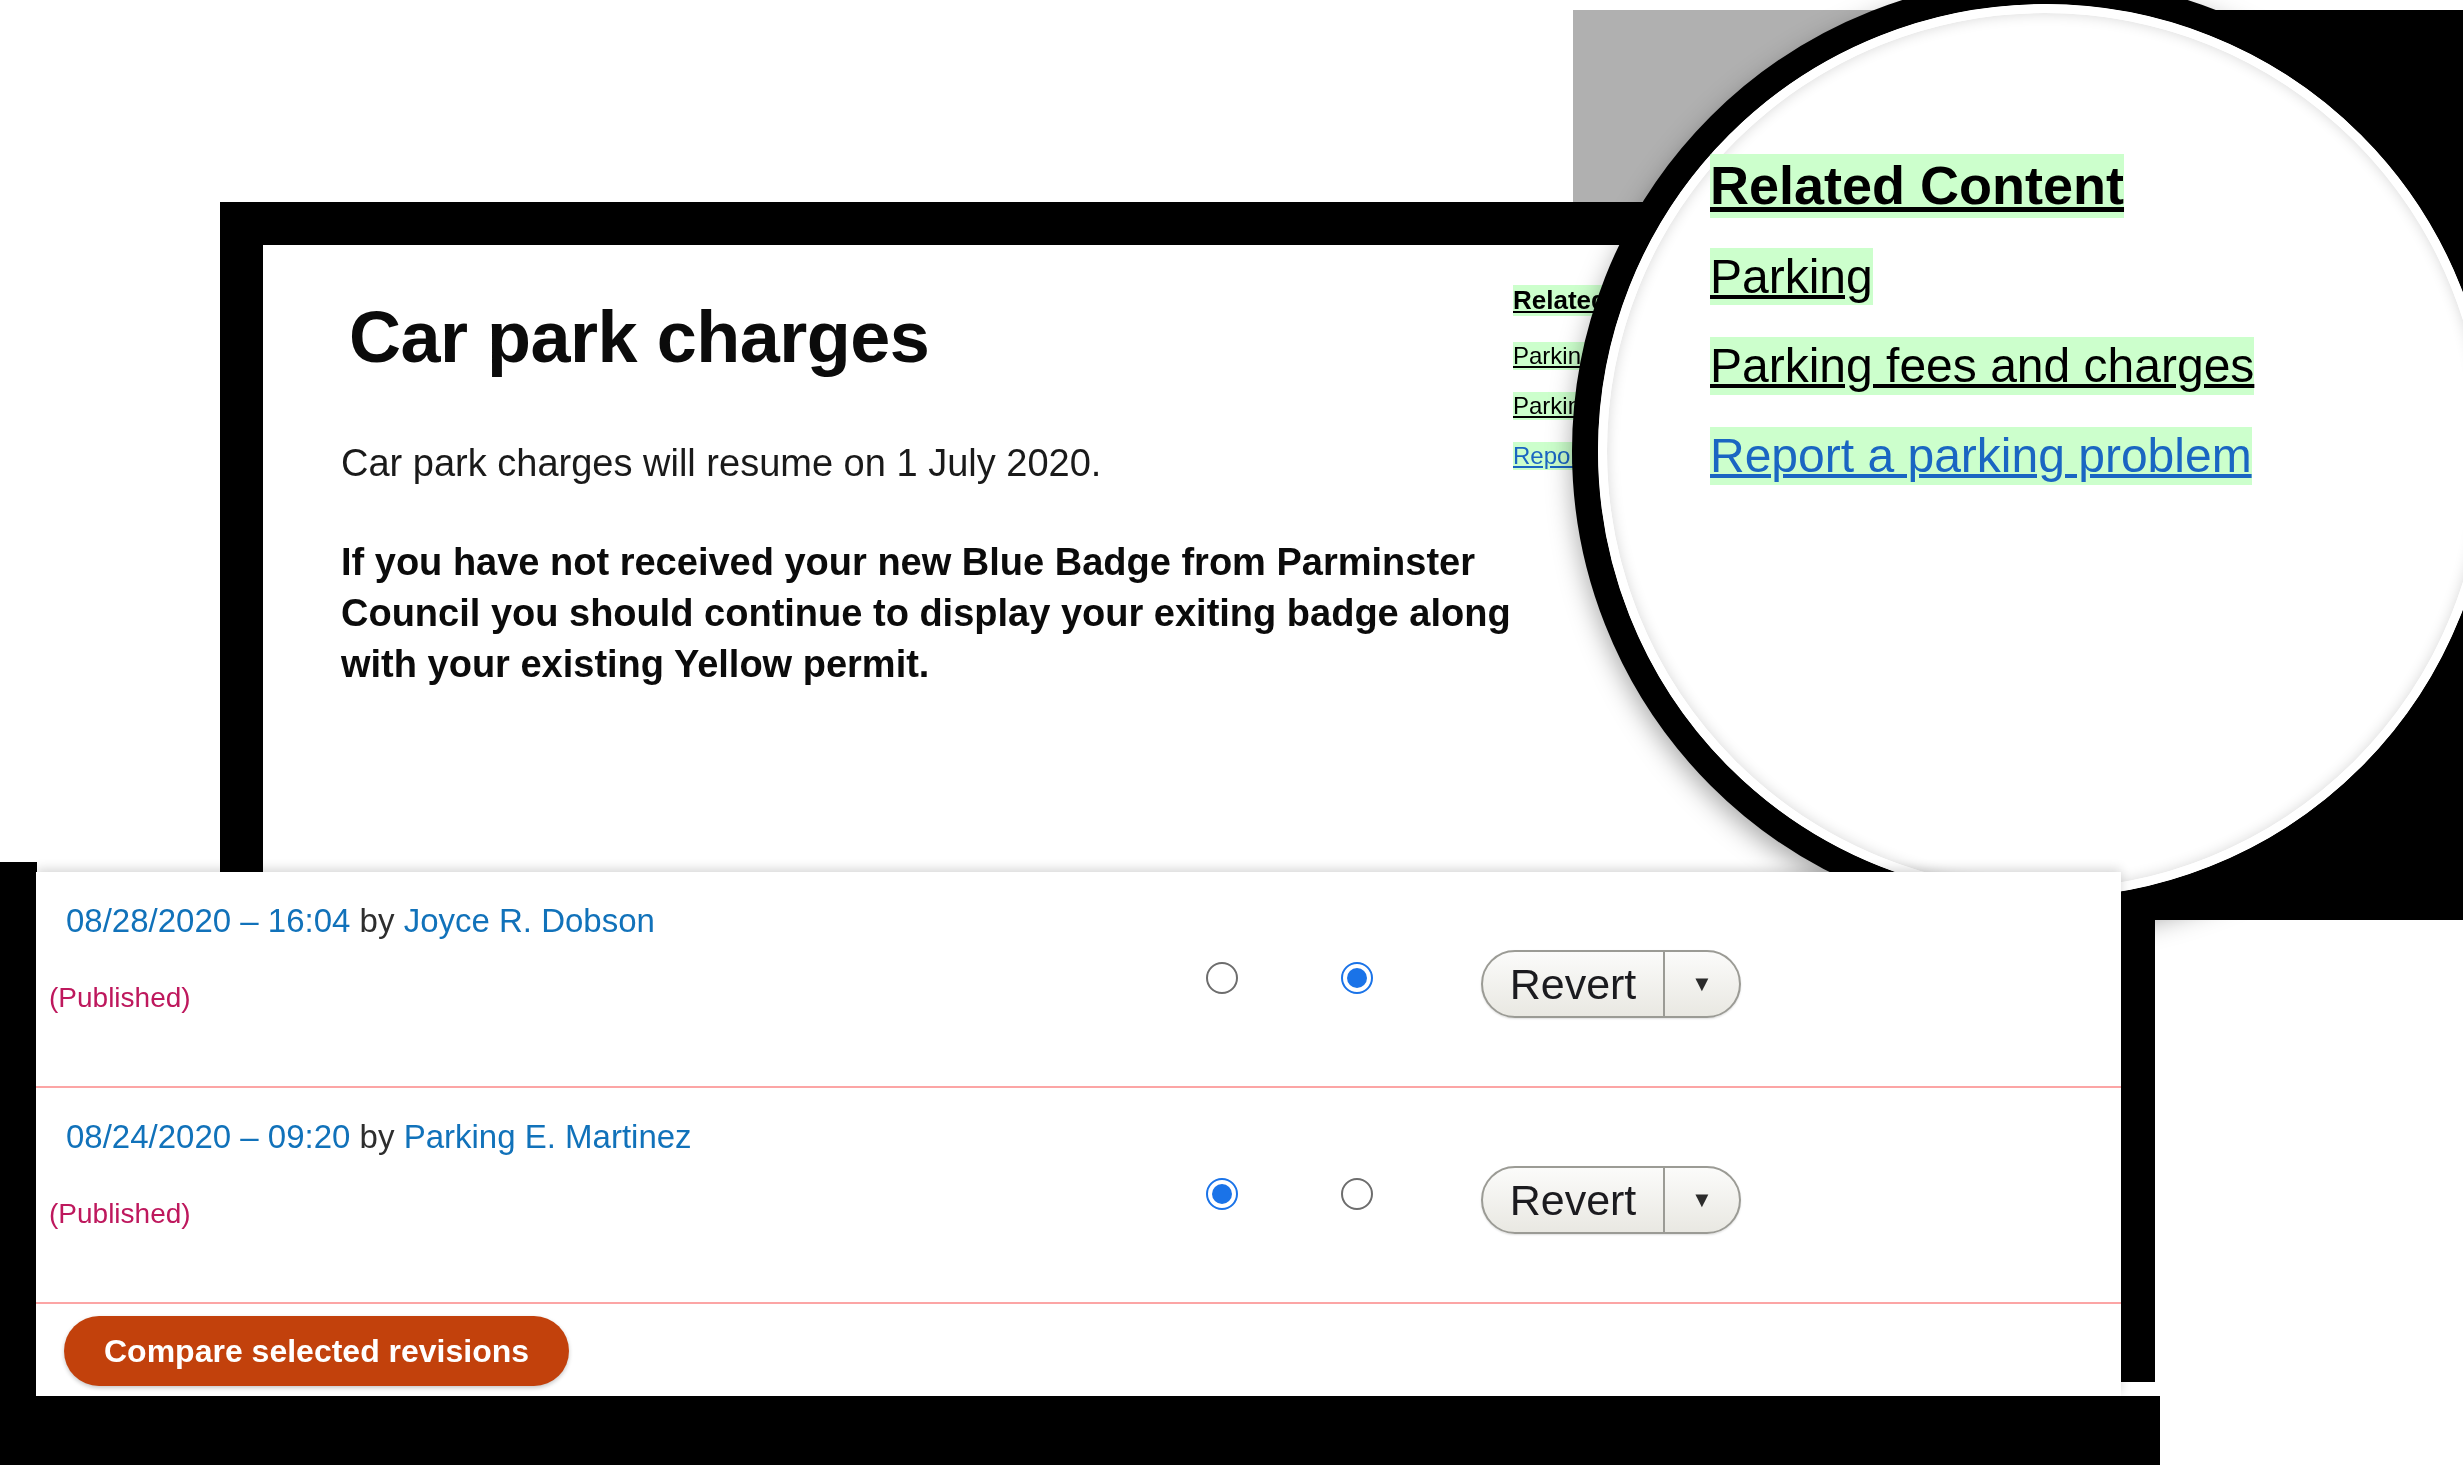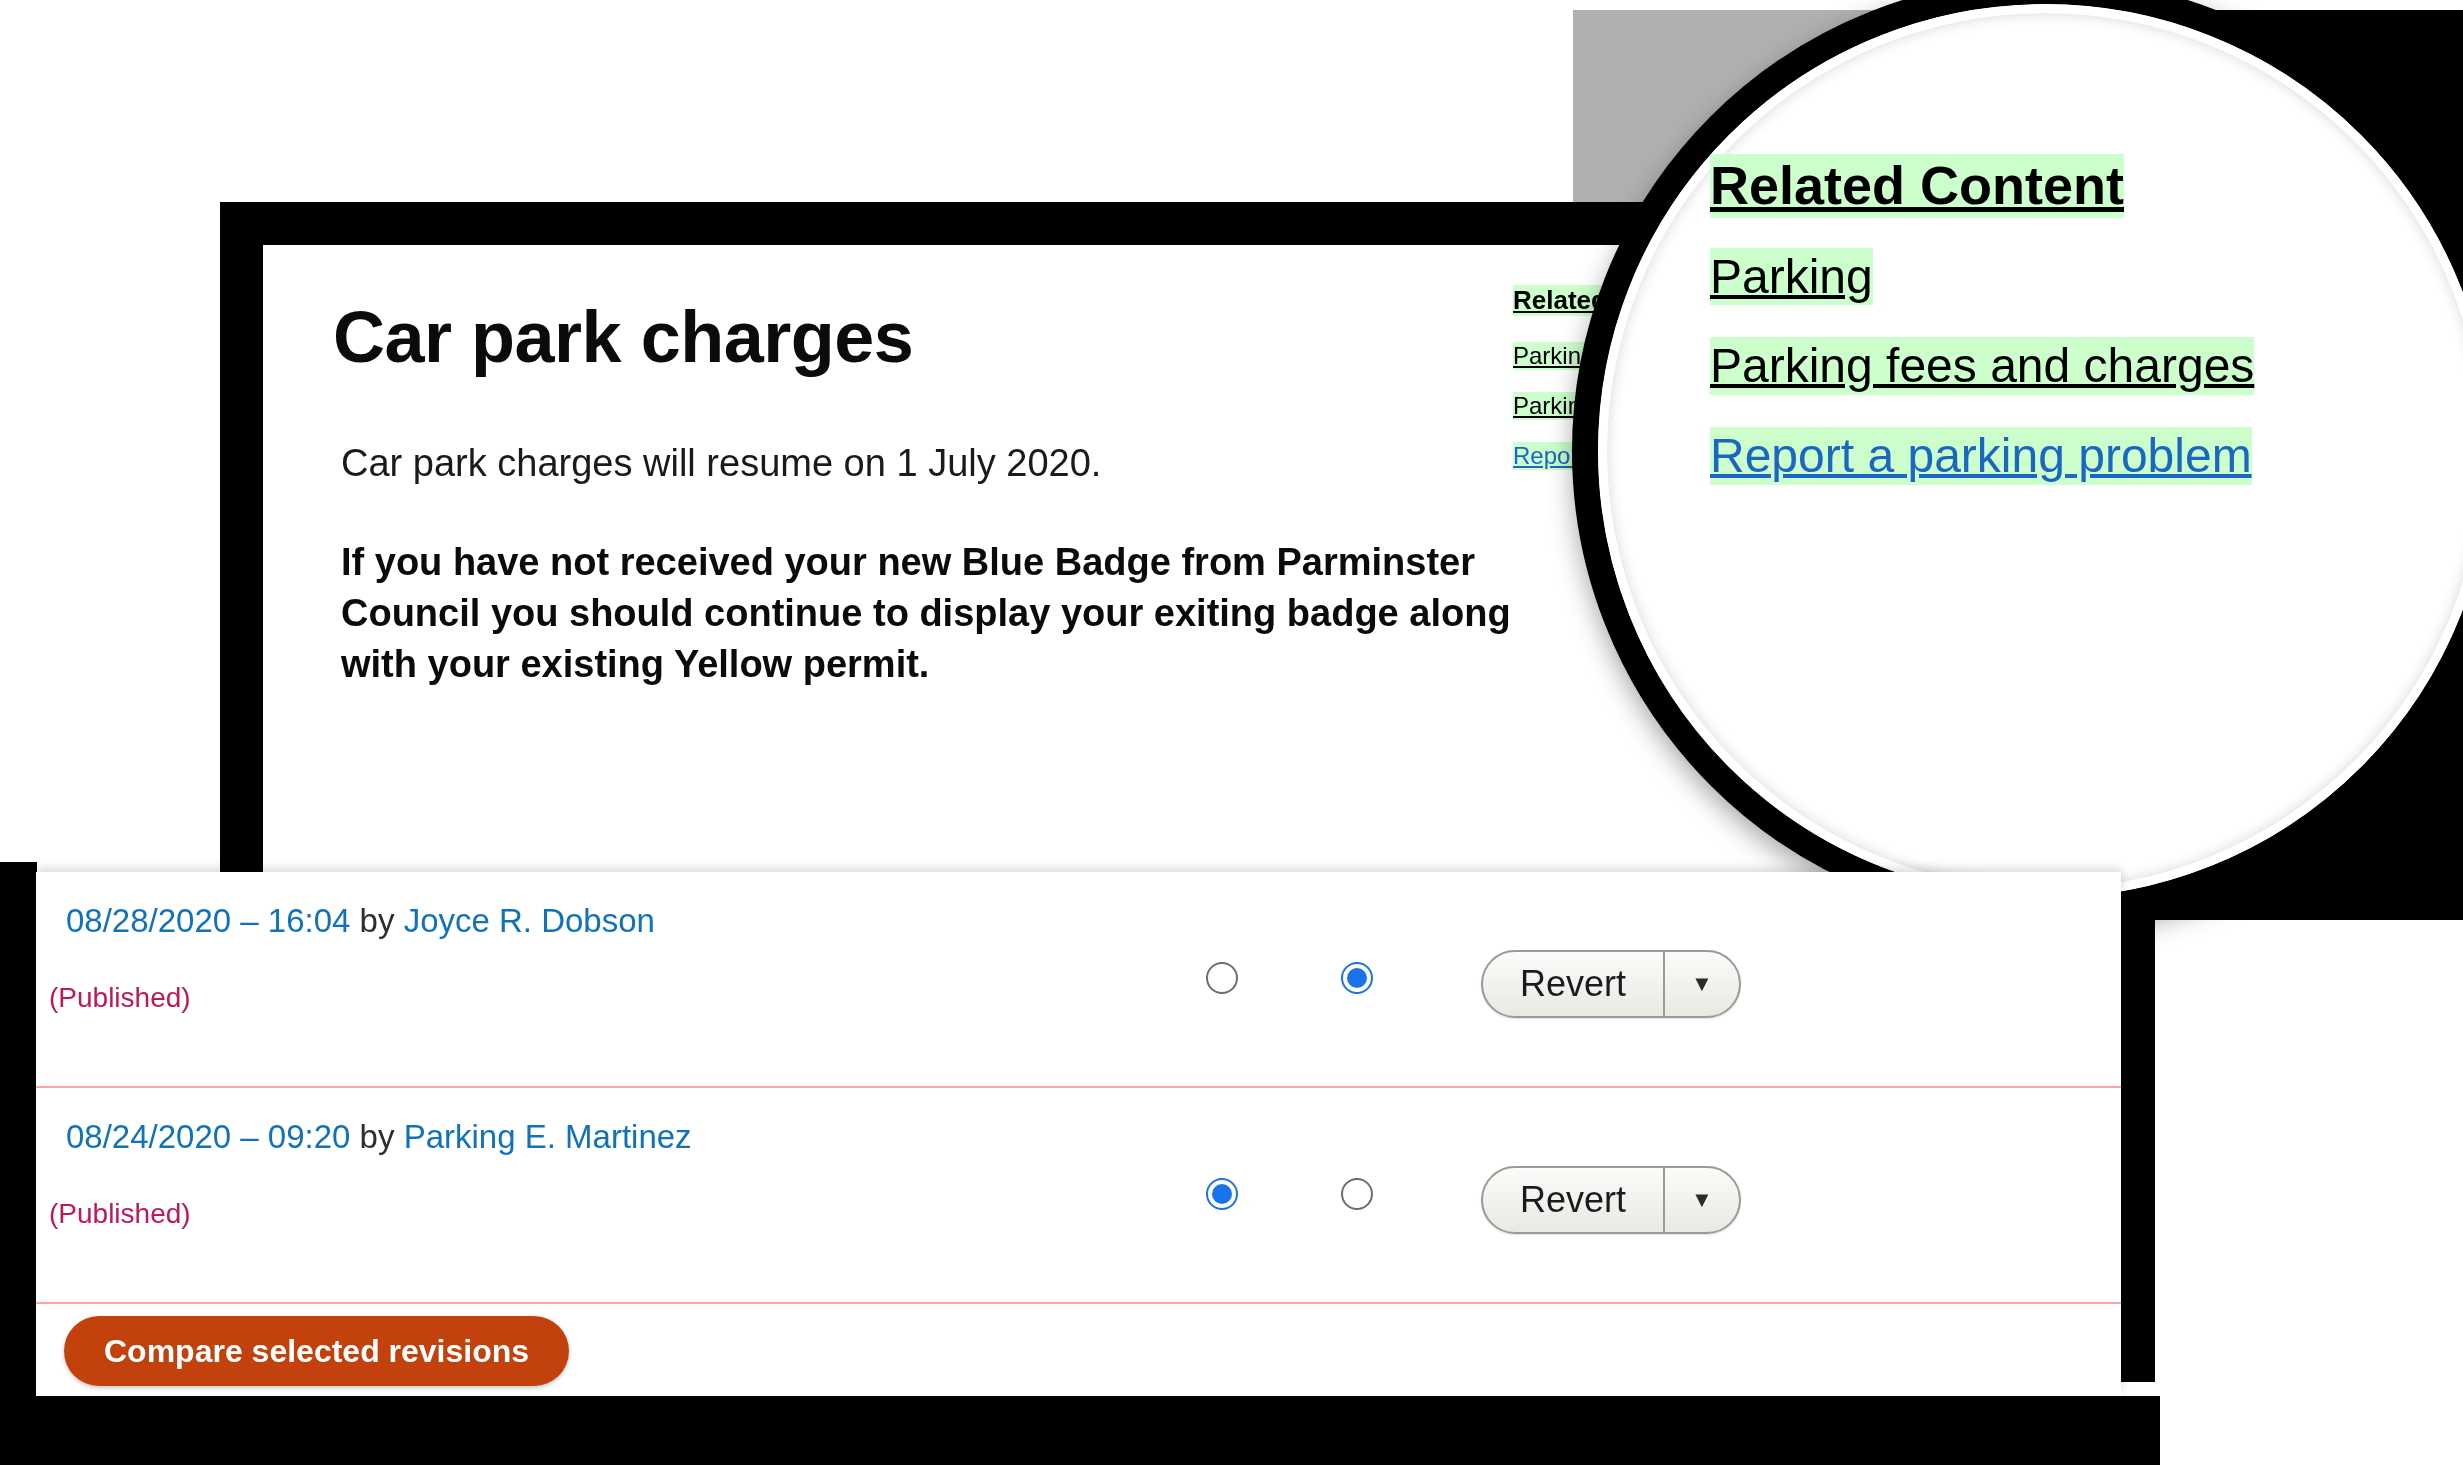--- a/index.html
+++ b/index.html
@@ -60,21 +60,21 @@
     top: 0;
     right: 0;
     bottom: 0;
     padding: 55px 70px;
     box-sizing: border-box;
   }
   .page-title {
     font-size: 72px;
     font-weight: bold;
     color: #0b0b0b;
-    margin: 0 0 62px 0;
+    margin: 0 0 62px 16px;
     letter-spacing: -0.5px;
     line-height: 1.05;
   }
   .lead-para {
     font-size: 38px;
     color: #1a1a1a;
     margin: 0 0 48px 8px;
     line-height: 1.35;
   }
   .bold-para {
@@ -249,21 +249,21 @@
     background: linear-gradient(#fbfbfa, #e9e8e2);
     box-sizing: border-box;
     overflow: hidden;
     box-shadow: 0 1px 2px rgba(0,0,0,0.13);
   }
   .revert-main {
     display: flex;
     align-items: center;
     justify-content: center;
     width: 180px;
-    font-size: 36px;
+    font-size: 43px;
     color: #1b1b1f;
     border-right: 2px solid #9b9b95;
   }
   .revert-arrow {
     display: flex;
     align-items: center;
     justify-content: center;
     width: 74px;
     font-size: 22px;
     color: #2b2b2b;

